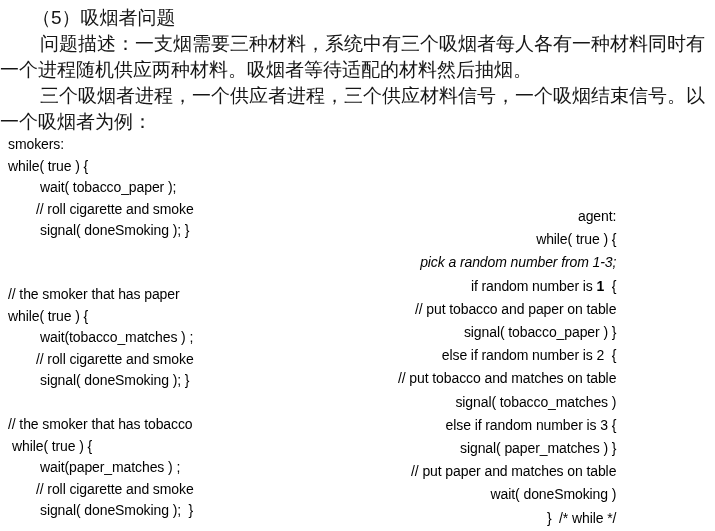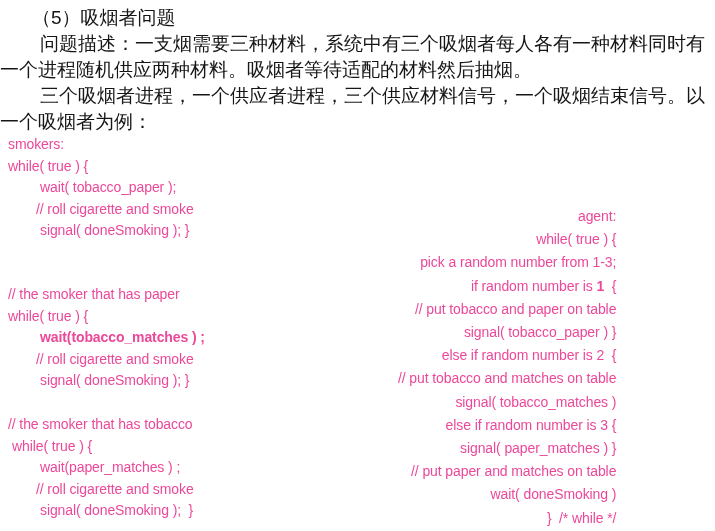--- a/index.html
+++ b/index.html
@@ -25,21 +25,21 @@
   .intro .line {
     font-size: 19px;
     line-height: 26px;
     white-space: pre;
     color: #161616;
   }
   .code {
     position: absolute;
     font-size: 14px;
     letter-spacing: -0.1px;
-    color: #ec4899;
+    color: #000000;
   }
   .code .line {
     white-space: pre;
   }
   .left-code .line {
     line-height: 21.5px;
   }
   .right-code .line {
     line-height: 23.2px;
   }
@@ -68,37 +68,37 @@
       <div class="line">smokers:</div>
       <div class="line">while( true ) {</div>
       <div class="line" style="padding-left: 32px;">wait( tobacco_paper );</div>
       <div class="line" style="padding-left: 28px;">// roll cigarette and smoke</div>
       <div class="line" style="padding-left: 32px;">signal( doneSmoking ); }</div>
     </div>
 
   <div id="block2" class="code left-code">
       <div class="line">// the smoker that has paper</div>
       <div class="line">while( true ) {</div>
-      <div class="line" style="padding-left: 32px; font-weight: bold;">wait(tobacco_matches ) ;</div>
+      <div class="line" style="padding-left: 32px;">wait(tobacco_matches ) ;</div>
       <div class="line" style="padding-left: 28px;">// roll cigarette and smoke</div>
       <div class="line" style="padding-left: 32px;">signal( doneSmoking ); }</div>
     </div>
 
   <div id="block3" class="code left-code">
       <div class="line">// the smoker that has tobacco</div>
       <div class="line" style="padding-left: 4px;">while( true ) {</div>
       <div class="line" style="padding-left: 32px;">wait(paper_matches ) ;</div>
       <div class="line" style="padding-left: 28px;">// roll cigarette and smoke</div>
       <div class="line" style="padding-left: 32px;">signal( doneSmoking );  }</div>
     </div>
 
   <div id="agent" class="code right-code">
       <div class="line" style="padding-left: 2px;">agent:</div>
       <div class="line">while( true ) {</div>
-      <div class="line" style="padding-left: 32px;">pick a random number from 1-3;</div>
+      <div class="line" style="padding-left: 32px; font-style: italic;">pick a random number from 1-3;</div>
       <div class="line" style="padding-left: 32px;"><span>if random number is </span><span class="b">1</span><span>  {</span></div>
       <div class="line" style="padding-left: 35px;">// put tobacco and paper on table</div>
       <div class="line" style="padding-left: 33px;">signal( tobacco_paper ) }</div>
       <div class="line" style="padding-left: 31px;">else if random number is 2  {</div>
       <div class="line" style="padding-left: 50px;">// put tobacco and matches on table</div>
       <div class="line" style="padding-left: 54px;">signal( tobacco_matches )</div>
       <div class="line" style="padding-left: 31px;">else if random number is 3 {</div>
       <div class="line" style="padding-left: 50px;">signal( paper_matches ) }</div>
       <div class="line" style="padding-left: 48px;">// put paper and matches on table</div>
       <div class="line" style="padding-left: 30px;">wait( doneSmoking )</div>

